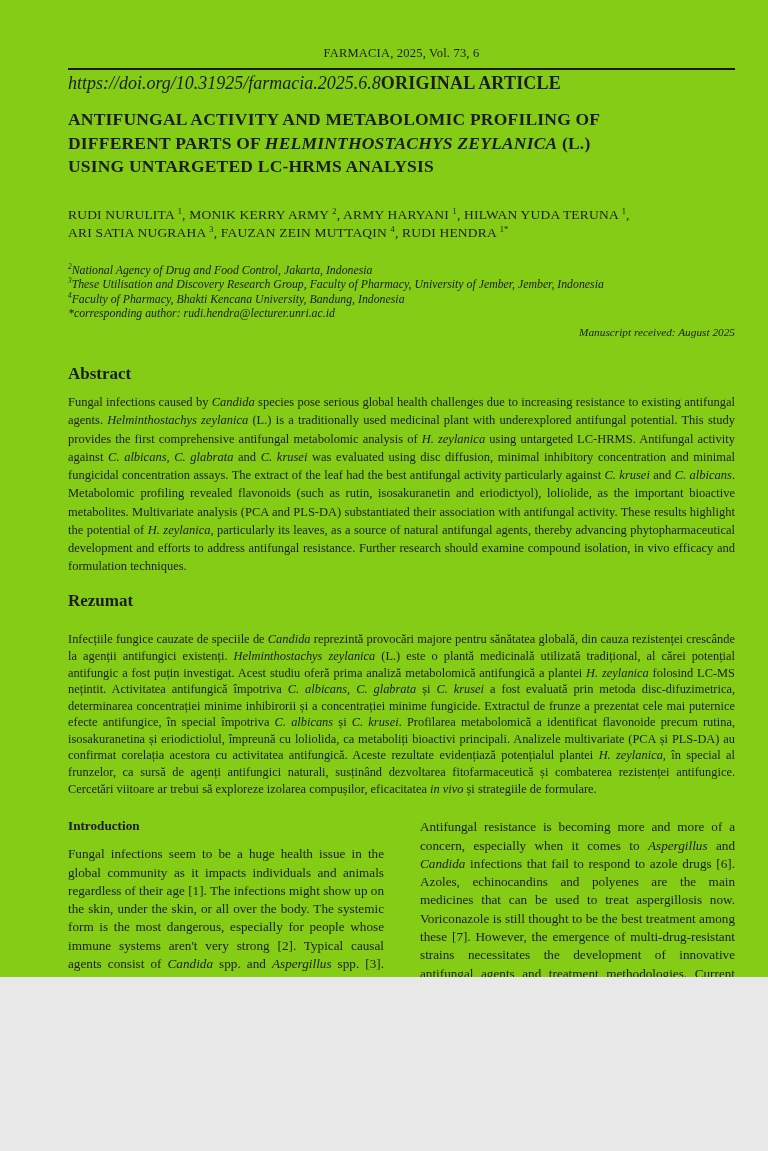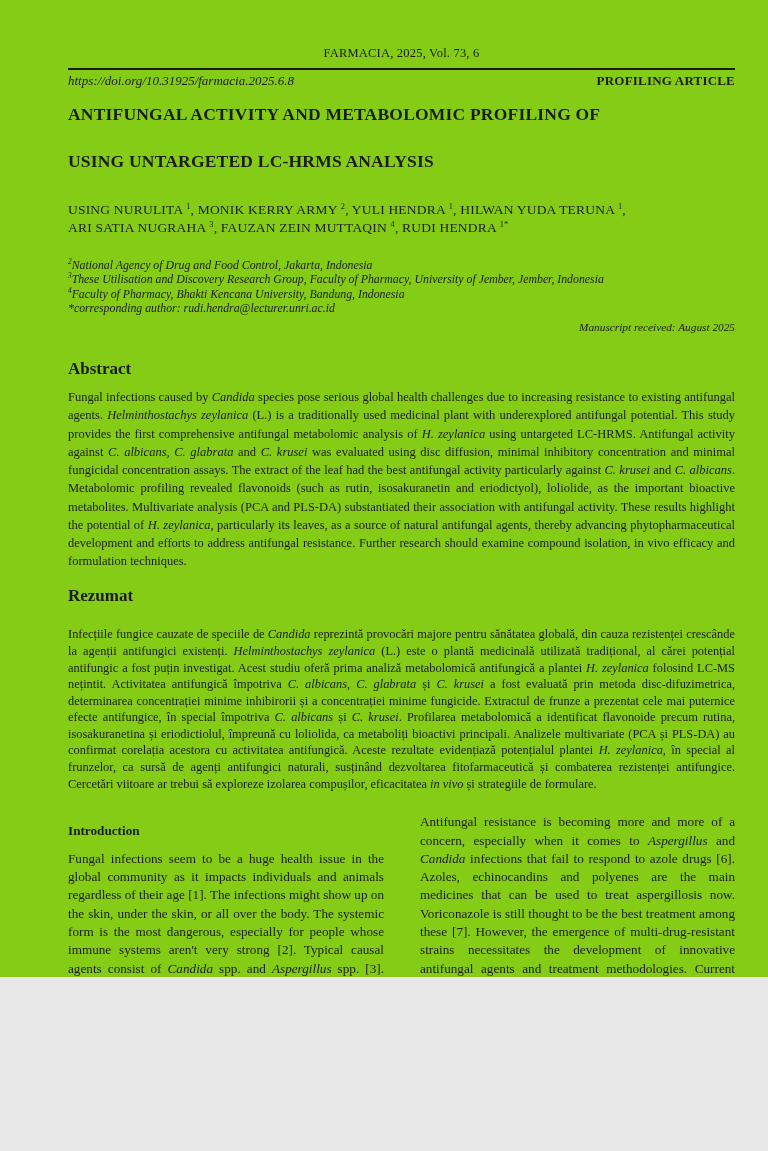--- a/index.html
+++ b/index.html
@@ -18,22 +18,22 @@
     text-align:center;
     font-size:12.5px;
     letter-spacing:.2px;
     margin-bottom:7px;
   }
   .rule{
     border-top:2px solid #1a1a1a;
     height:0;margin:0 0 3px 0;
   }
   .doi-row{
-    display:flex;justify-content:space-between;align-items:baseline;
-    font-size:13px;
+    display:flex;align-items:baseline;
+    font-size:18px;
   }
   .doi{font-style:italic;}
   .article-type{font-weight:bold;letter-spacing:.2px;}
   .title{
     margin:14px 0 0 0;
     font-size:17.5px;
     font-weight:bold;
     line-height:23.5px;
     letter-spacing:.2px;
   }
@@ -76,21 +76,20 @@
     line-height:16.6px;
     text-align:justify;
   }
   .keywords{
     margin:17px 0 0 0;
     font-size:12.5px;
   }
   .columns{
     display:flex;
     margin-top:21px;
-    align-items:flex-end;
   }
   .col-left{width:316px;margin-right:36px;flex:none;}
   .col-right{width:315px;flex:none;}
   .col-heading{
     margin:0 0 0 0;
     font-size:13.2px;
     font-weight:bold;
   }
   .col-text{
     margin:11px 0 0 0;
@@ -112,29 +111,29 @@
 </head>
 <body>
 
 <div class="page">
 
   <div class="journal-line">FARMACIA, 2025, Vol. 73, 6</div>
   <div class="rule"></div>
 
   <div class="doi-row">
     <span class="doi">https://doi.org/10.31925/farmacia.2025.6.8</span>
-    <span class="article-type">PROFILING ARTICLE</span>
+    <span class="article-type">ORIGINAL ARTICLE</span>
   </div>
 
   <h1 class="title"><span><span>ANTIFUNGAL ACTIVITY AND METABOLOMIC PROFILING OF</span></span><br>
-  <br>
+  <span><span>DIFFERENT PARTS OF </span><span style="font-style: italic;">HELMINTHOSTACHYS ZEYLANICA</span><span> (L.)</span></span><br>
   <span><span>USING UNTARGETED LC-HRMS ANALYSIS</span></span></h1>
 
   <div class="authors">
-    <div><span>USING NURULITA </span><sup>1</sup><span>, MONIK KERRY ARMY </span><sup>2</sup><span>, YULI HENDRA </span><sup>1</sup><span>, HILWAN YUDA TERUNA </span><sup>1</sup><span>,</span></div>
+    <div><span>RUDI NURULITA </span><sup>1</sup><span>, MONIK KERRY ARMY </span><sup>2</sup><span>, ARMY HARYANI </span><sup>1</sup><span>, HILWAN YUDA TERUNA </span><sup>1</sup><span>,</span></div>
     <div><span>ARI SATIA NUGRAHA </span><sup>3</sup><span>, FAUZAN ZEIN MUTTAQIN </span><sup>4</sup><span>, RUDI HENDRA </span><sup>1*</sup></div>
   </div>
 
   <div class="affiliations">
     <div class="affiliation"><sup>2</sup><span>National Agency of Drug and Food Control, Jakarta, Indonesia</span></div>
     <div class="affiliation"><sup>3</sup><span>These Utilisation and Discovery Research Group, Faculty of Pharmacy, University of Jember, Jember, Indonesia</span></div>
     <div class="affiliation"><sup>4</sup><span>Faculty of Pharmacy, Bhakti Kencana University, Bandung, Indonesia</span></div>
   </div>
 
   <div class="corresponding">*corresponding author: rudi.hendra@lecturer.unri.ac.id</div>

